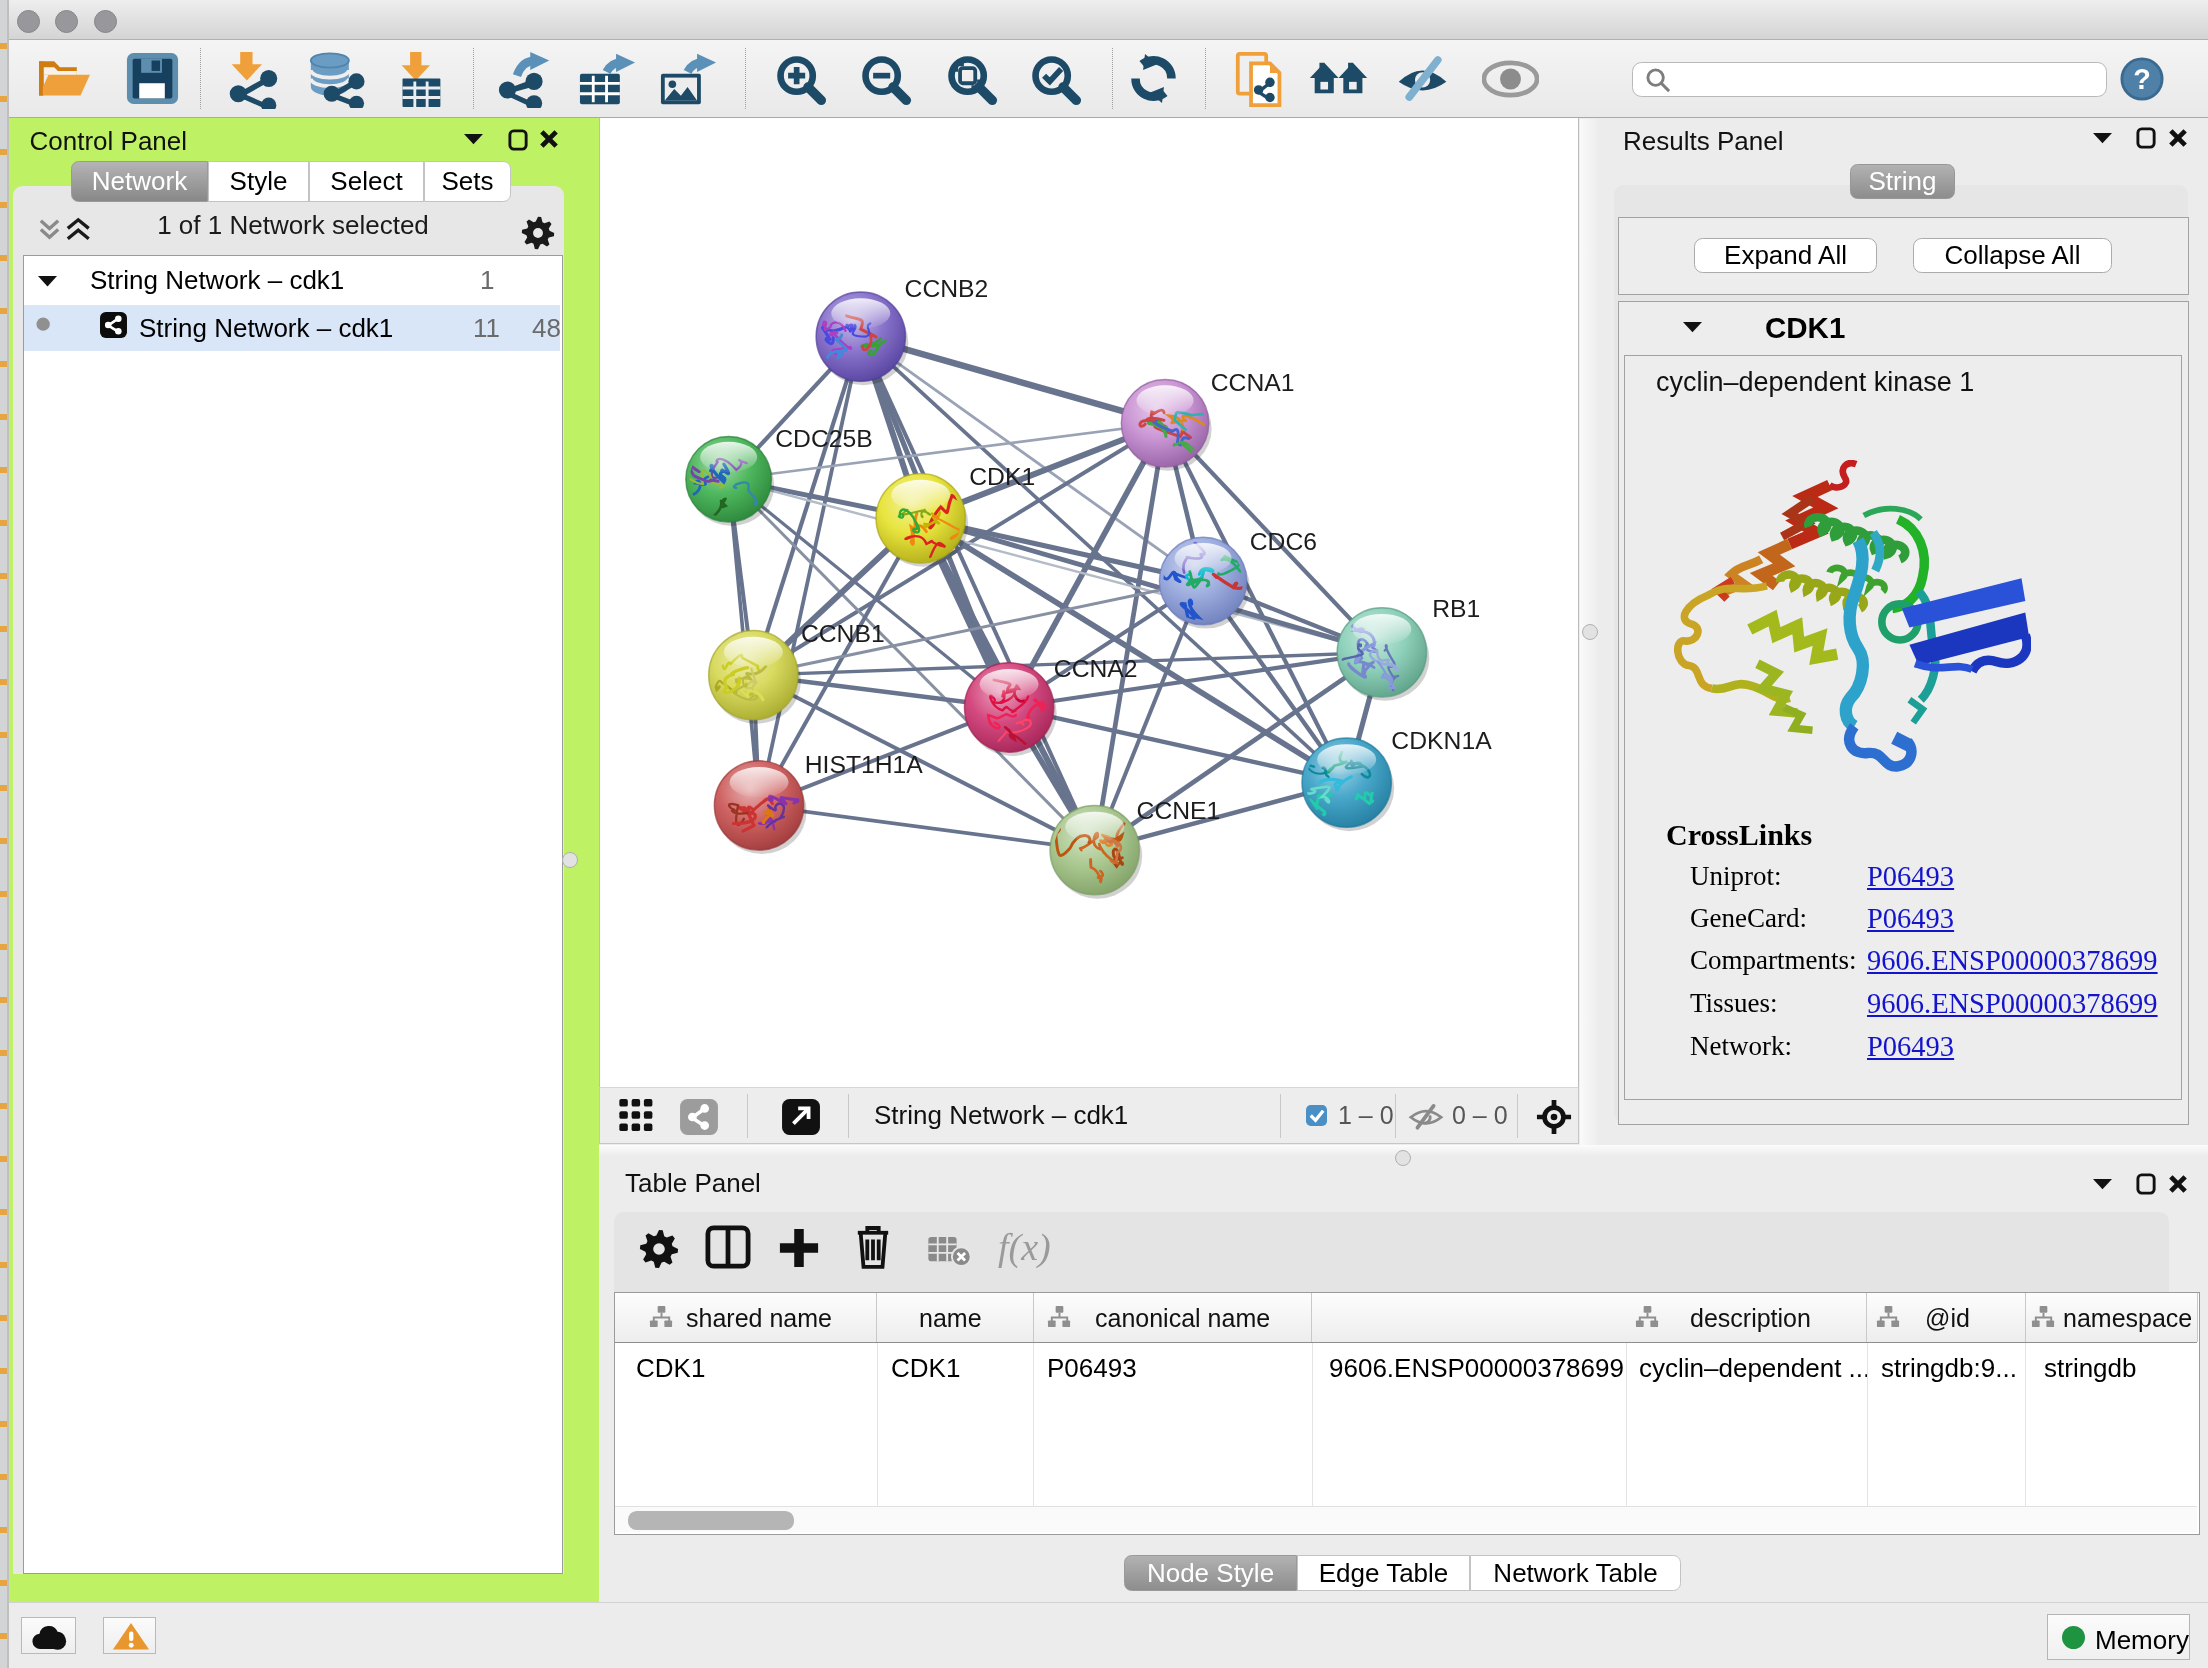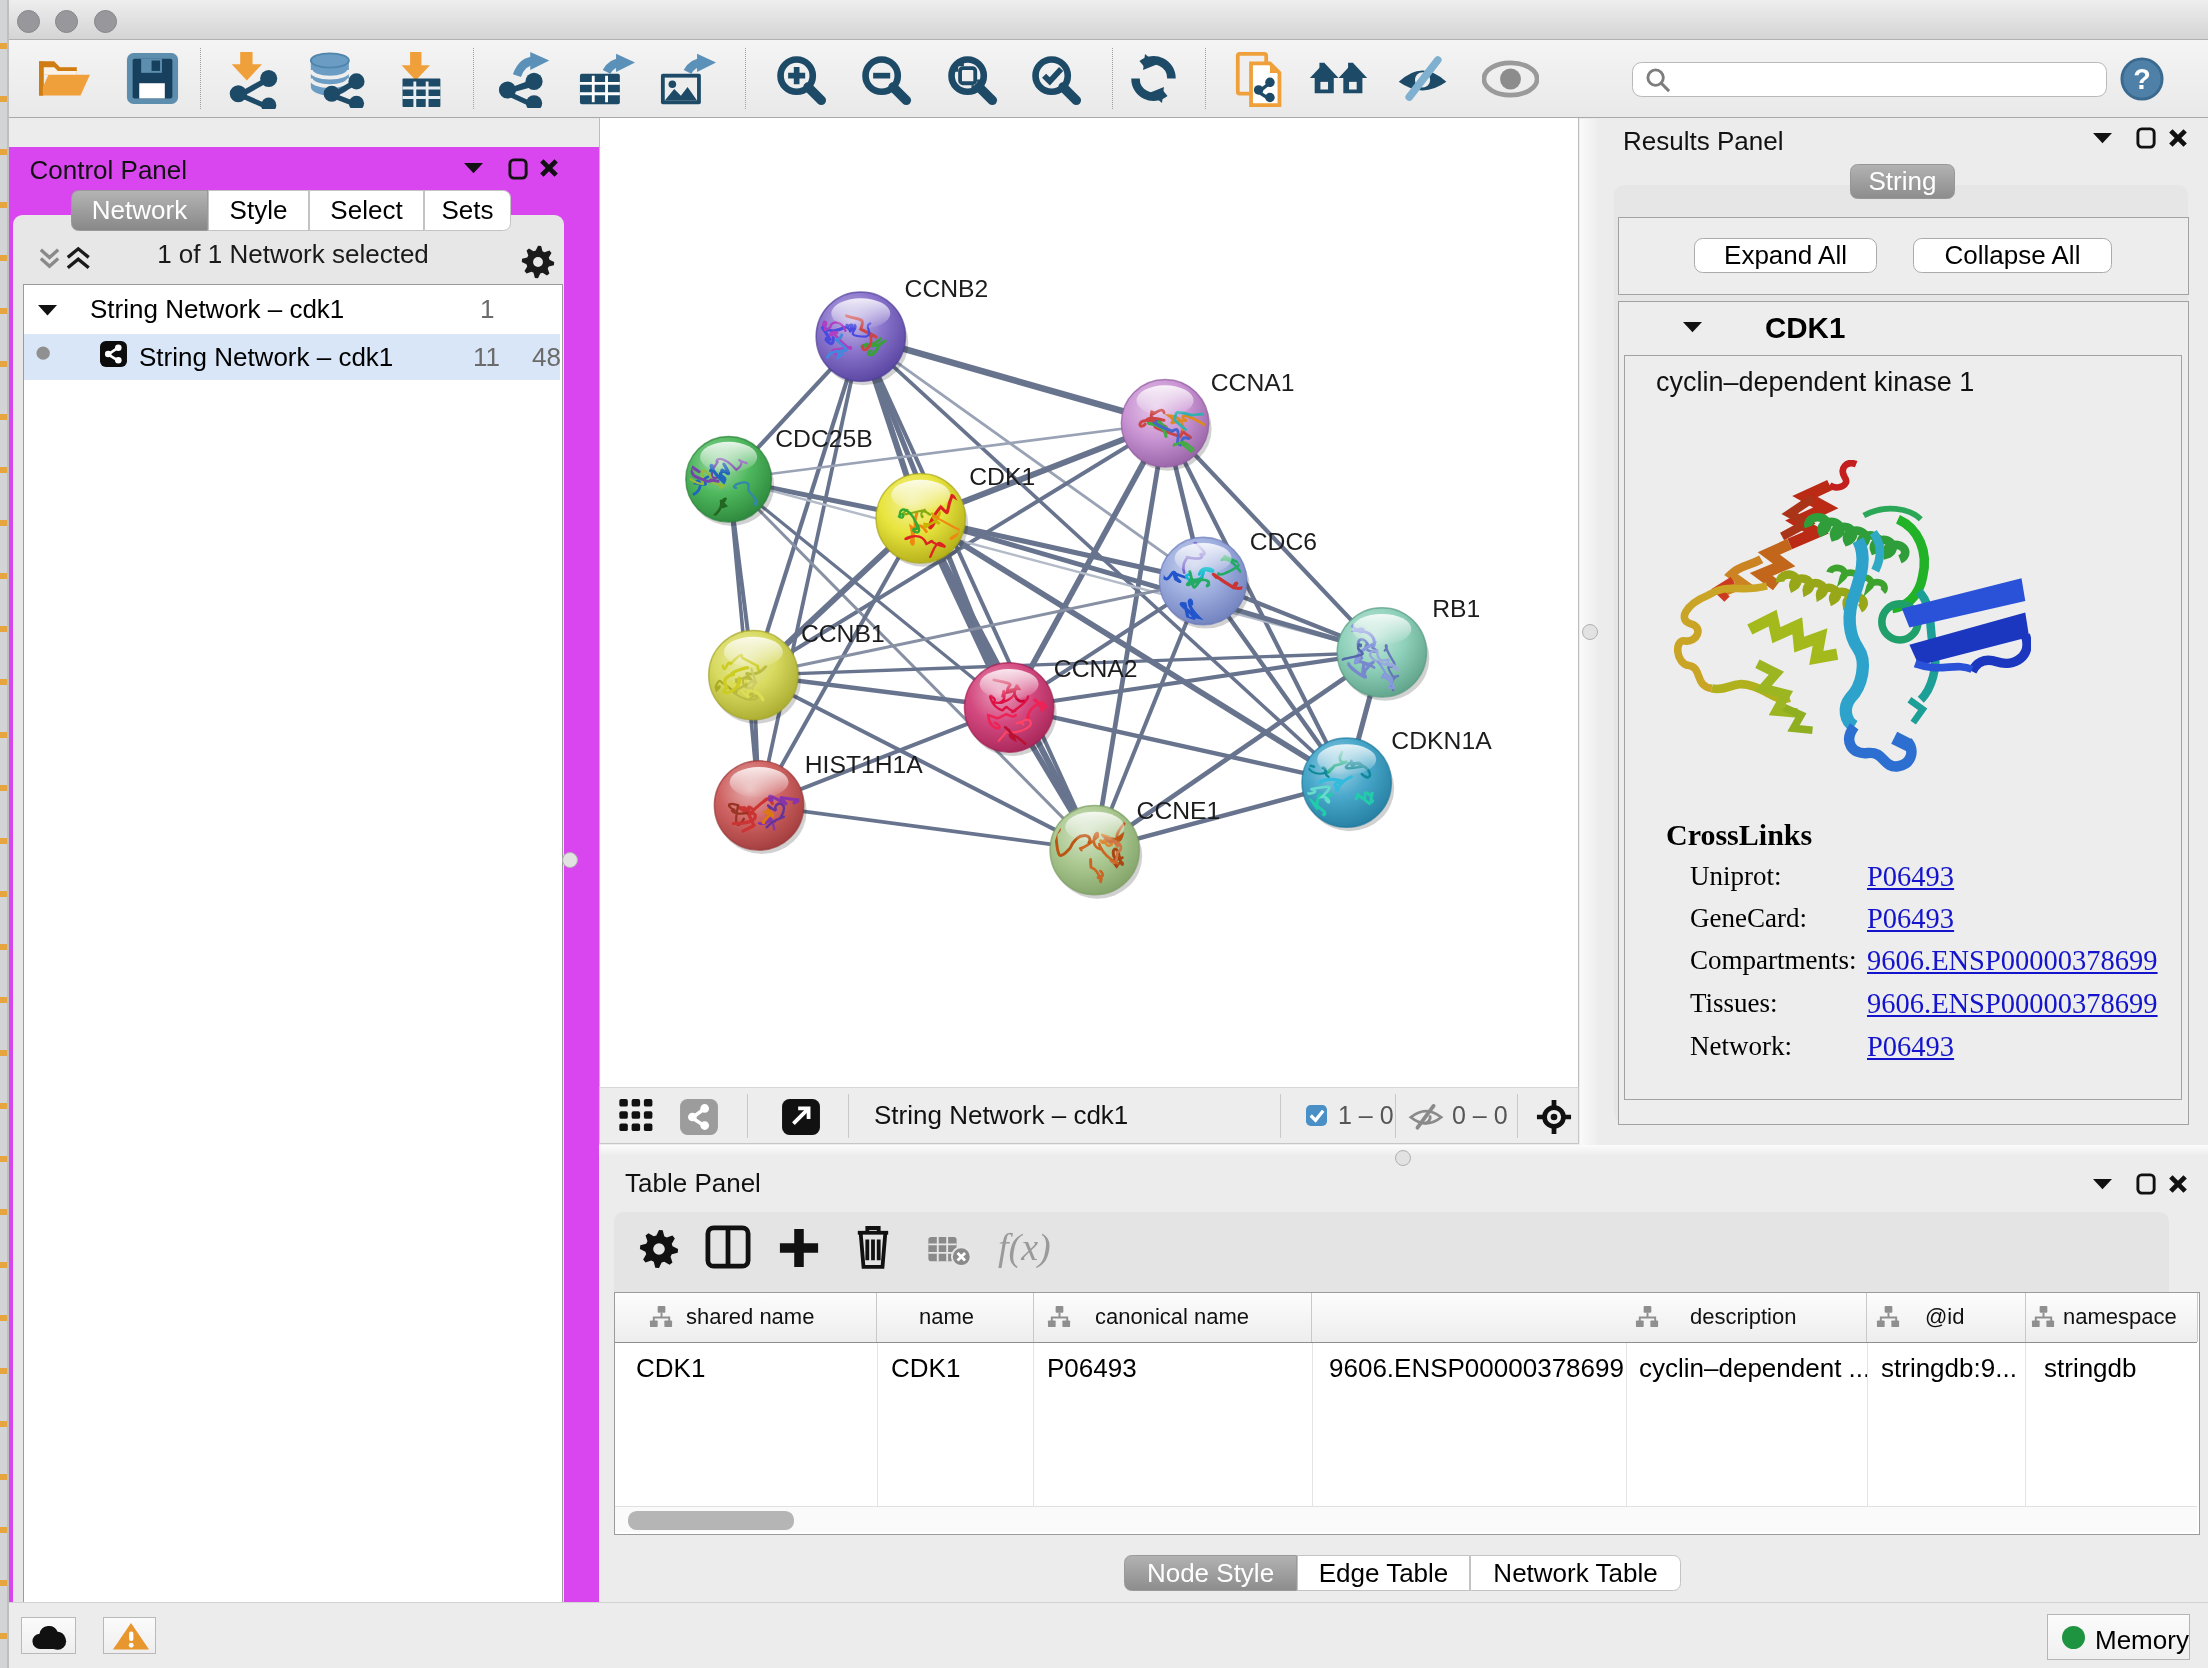--- a/index.html
+++ b/index.html
@@ -10,21 +10,21 @@
  background:linear-gradient(#eeeeee,#d4d4d4);border-bottom:1px solid #b1b1b1;box-sizing:border-box;}
 .tl{width:23px;height:23px;border-radius:50%;background:#97979c;border:1px solid #86868b;top:9.5px;box-sizing:border-box;}
 #wtitle{top:6.7px;left:0;width:2208px;text-align:center;font-size:26px;font-weight:bold;color:#404040;}
 
 #toolbar{left:0;top:40px;width:2208px;height:78px;background:linear-gradient(#f4f4f4,#e9e9e9);border-bottom:1.9px solid #a9a9a9;box-sizing:border-box;}
 .tsep{top:7.6px;width:0;height:61px;border-left:1.9px dotted #9f9f9f;}
 #searchbox{left:1632px;top:62px;width:475px;height:35px;background:#fff;border:1.9px solid #b9b9b9;border-radius:9.5px;box-sizing:border-box;}
 
 .phdr-title{font-size:26px;color:#111;}
 
-#ctrl{left:0;top:118px;width:599px;height:1484px;background:#d946ef;margin-top:29px;}
+#ctrl{left:0;top:118px;width:599px;height:1484px;background:#bef264;}
 .cptab{position:absolute;top:43px;height:41px;background:#fff;border:1px solid #c3c3c3;box-sizing:border-box;
  font-size:26px;color:#000;text-align:center;line-height:39px;}
 #tab-network{background:linear-gradient(#b4b4b4,#888888);color:#fff;border-color:#9a9a9a;border-radius:7.6px 0 0 7.6px;}
 #tab-sets{border-radius:0 7.6px 7.6px 0;}
 #cp-inner{left:13.3px;top:68px;width:551px;height:1388px;background:#e7e7e7;border-radius:9.5px 9.5px 0 0;}
 #cp-bar{left:24px;top:68px;width:538px;height:68px;}
 #cp-list{left:23px;top:137px;width:540px;height:1319px;background:#fff;border:1.9px solid #9b9b9b;box-sizing:border-box;}
 .lrow{position:absolute;left:0;width:536px;font-size:26px;color:#000;}
 #lrow2{background:#d9e6f8;}
 .rnum{position:absolute;color:#6b6b6b;font-size:26px;}
@@ -44,21 +44,21 @@
 #cdk1hdr{left:1619px;top:301px;width:569px;height:54px;font-size:29.5px;font-weight:bold;color:#000;text-align:center;line-height:54px;}
 #desc1{left:1656px;top:367px;font-size:27px;color:#111;}
 .crossrow{position:absolute;font-size:27px;color:#000;font-family:"Liberation Serif",serif;}
 .crosslink{position:absolute;font-size:28.5px;color:#1414cc;text-decoration:underline;font-family:"Liberation Serif",serif;}
 
 #tablepanel{left:599px;top:1157px;width:1609px;height:444px;background:#ececec;}
 #ttoolbar{left:614px;top:1212px;width:1555px;height:86px;background:#e4e4e4;border-radius:9.5px 9.5px 0 0;}
 #tablebox{left:614px;top:1292px;width:1586px;height:243px;background:#fff;border:1.9px solid #9b9b9b;box-sizing:border-box;}
 #thead{left:0px;top:0px;width:1582px;height:50px;background:linear-gradient(#fdfdfd,#ededed);border-bottom:1.9px solid #8e8e8e;box-sizing:border-box;}
 .th{position:absolute;top:0;height:49px;border-right:1px solid #c9c9c9;box-sizing:border-box;}
-.thlabel{position:absolute;top:10.5px;font-size:22px;color:#111;}
+.thlabel{position:absolute;top:10.5px;font-size:25px;color:#111;}
 .tcell{position:absolute;top:60px;font-size:26px;color:#000;}
 .colline{position:absolute;top:50px;width:1px;height:166px;background:#e4e4e4;}
 #hscroll{left:0;bottom:1.9px;width:1582px;height:25px;background:#fafafa;border-top:1px solid #e0e0e0;}
 #hthumb{position:absolute;left:13.3px;top:3.8px;width:166px;height:19px;background:#b5b5b5;border-radius:8.6px;}
 .btab{position:absolute;top:1555px;height:36px;background:#fff;border:1px solid #c3c3c3;box-sizing:border-box;
  font-size:26px;color:#000;text-align:center;line-height:34px;}
 
 #statusbar{left:0;top:1602px;width:2208px;height:67px;background:#ececec;border-top:1.9px solid #d2d2d2;box-sizing:border-box;}
 .sbtn{position:absolute;top:14.3px;width:55px;height:37px;background:linear-gradient(#fbfbfb,#eeeeee);border:1.9px solid #b9b9b9;box-sizing:border-box;}
 #membtn{left:2047px;top:10.5px;width:143px;height:46px;background:linear-gradient(#fbfbfb,#f0f0f0);border:1.9px solid #b5b5b5;box-sizing:border-box;}

